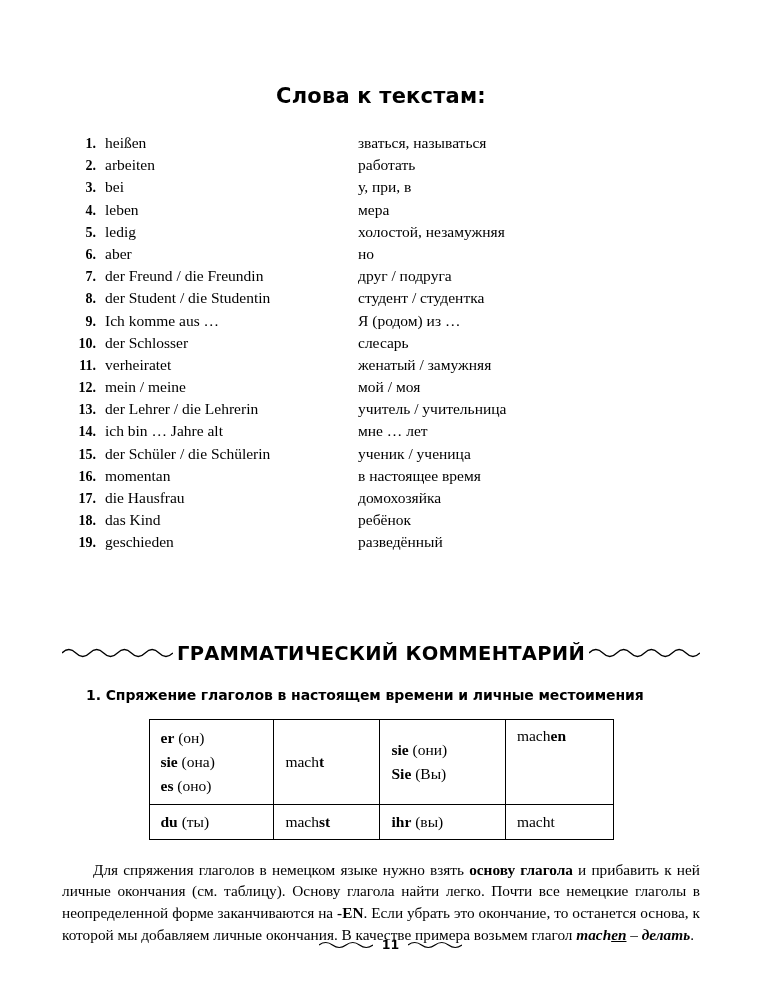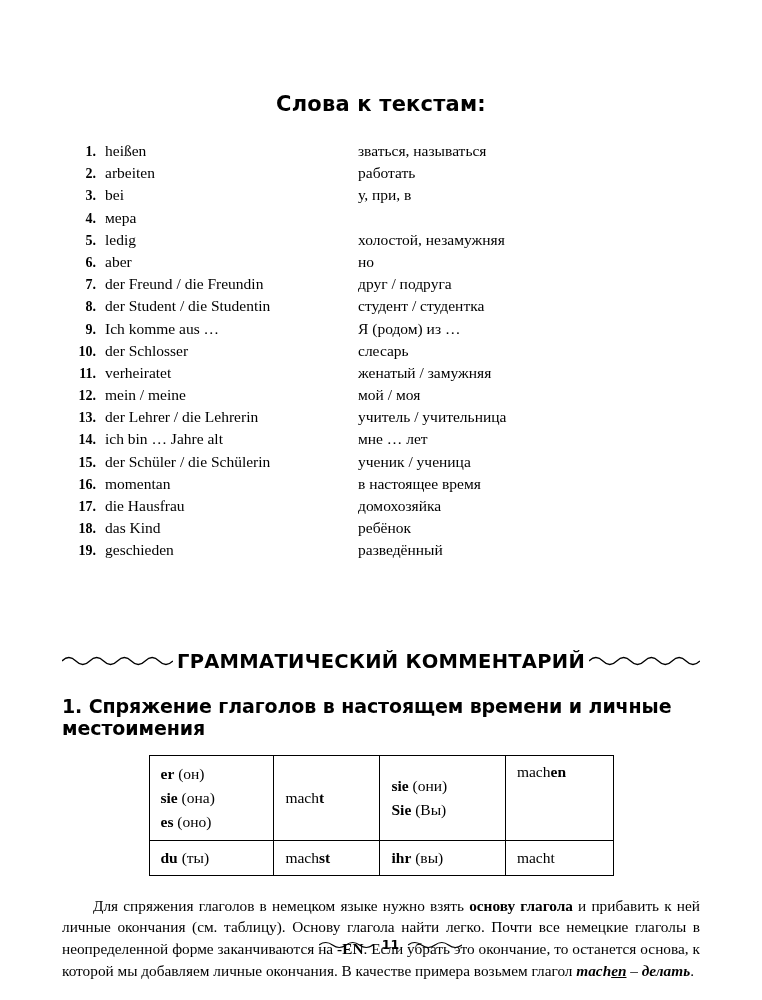--- a/index.html
+++ b/index.html
@@ -13,21 +13,21 @@
     position: relative;
     font-family: "Liberation Serif", serif;
     color: #000000;
     overflow: hidden;
   }
   .page {
     position: relative;
     width: 762px;
     height: 1000px;
     box-sizing: border-box;
-    padding: 8px 62px;
+    padding: 0 62px;
     border-radius: 19px;
   }
 
   
   .vocab-title {
     text-align: center;
     font-family: "DejaVu Sans", sans-serif;
     font-weight: bold;
     font-size: 21px;
     letter-spacing: 0.2px;
@@ -80,22 +80,23 @@
     font-weight: bold;
     font-size: 19.5px;
     letter-spacing: 0.3px;
     white-space: nowrap;
   }
 
   .subsection-title {
     margin-top: 22px;
     font-family: "DejaVu Sans", sans-serif;
     font-weight: bold;
-    font-size: 19px;
+    font-size: 14px;
     letter-spacing: -0.1px;
+    margin-left: 24px;
   }
 
   
   table.conj {
     border-collapse: collapse;
     margin: 16px auto 0 auto;
     width: 465px;
     font-size: 15.5px;
   }
   table.conj td {
@@ -165,20 +166,21 @@
       <span class="vocab-de">arbeiten</span>
       <span class="vocab-ru">работать</span>
     </li>
     <li class="vocab-row">
       <span class="vocab-num">3.</span>
       <span class="vocab-de">bei</span>
       <span class="vocab-ru">у, при, в</span>
     </li>
     <li class="vocab-row">
       <span class="vocab-num">4.</span>
+      <span class="vocab-de">leben</span>
       <span class="vocab-ru">мера</span>
     </li>
     <li class="vocab-row">
       <span class="vocab-num">5.</span>
       <span class="vocab-de">ledig</span>
       <span class="vocab-ru">холостой, незамужняя</span>
     </li>
     <li class="vocab-row">
       <span class="vocab-num">6.</span>
       <span class="vocab-de">aber</span>

